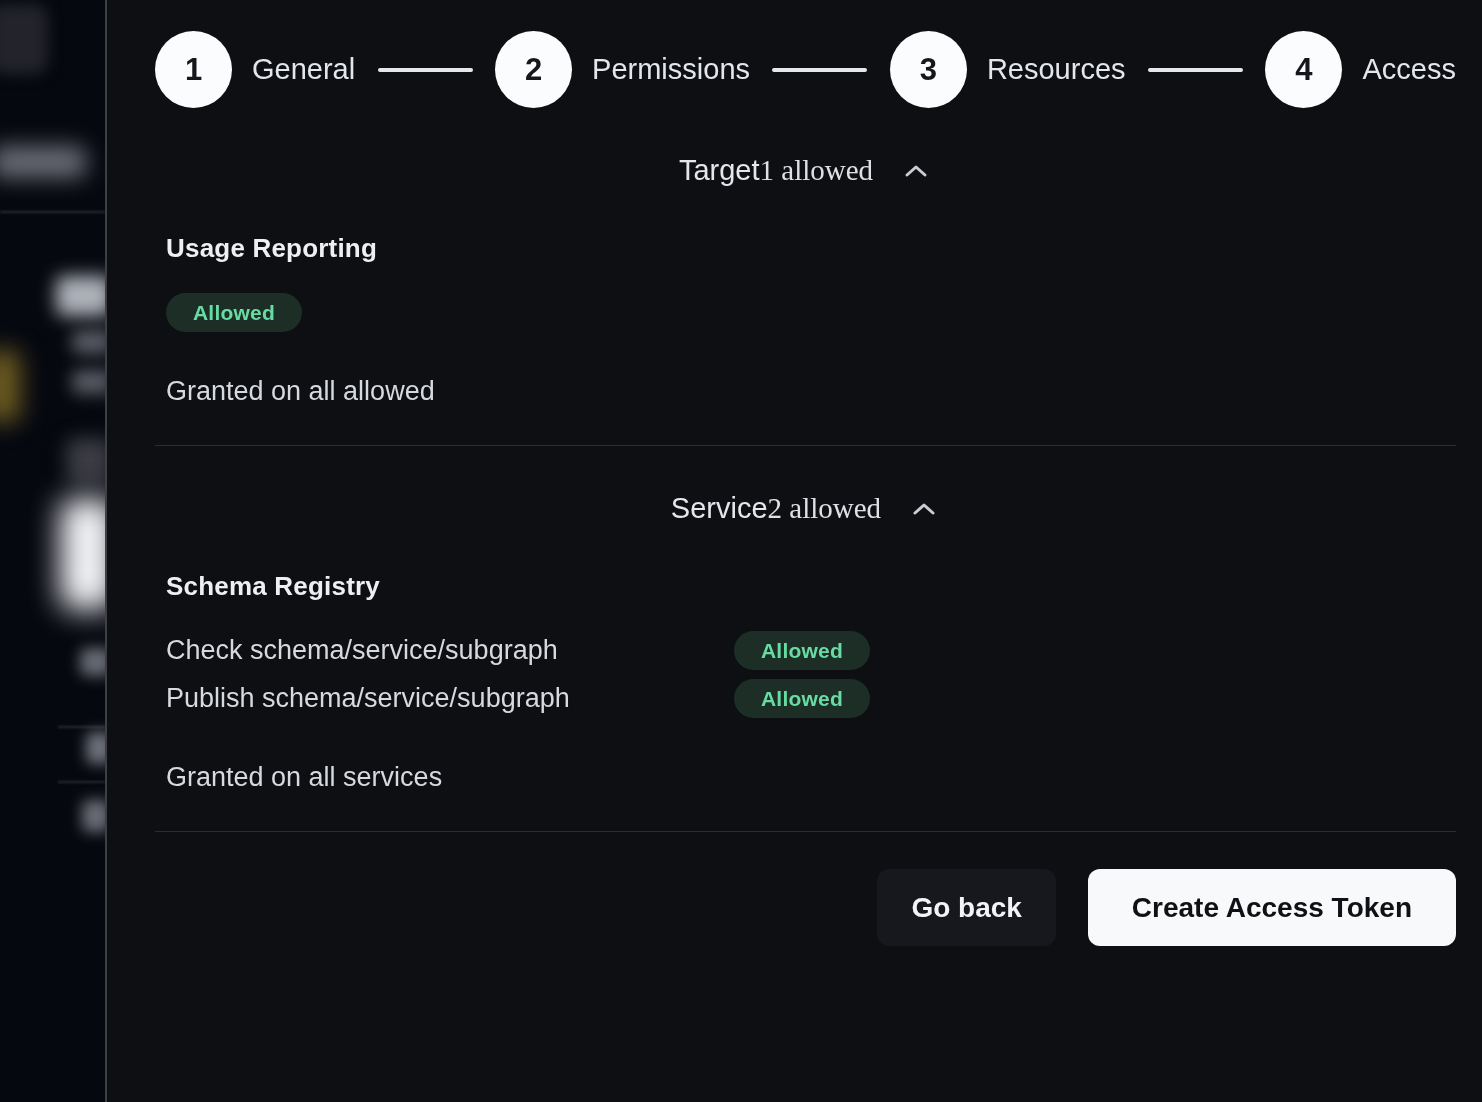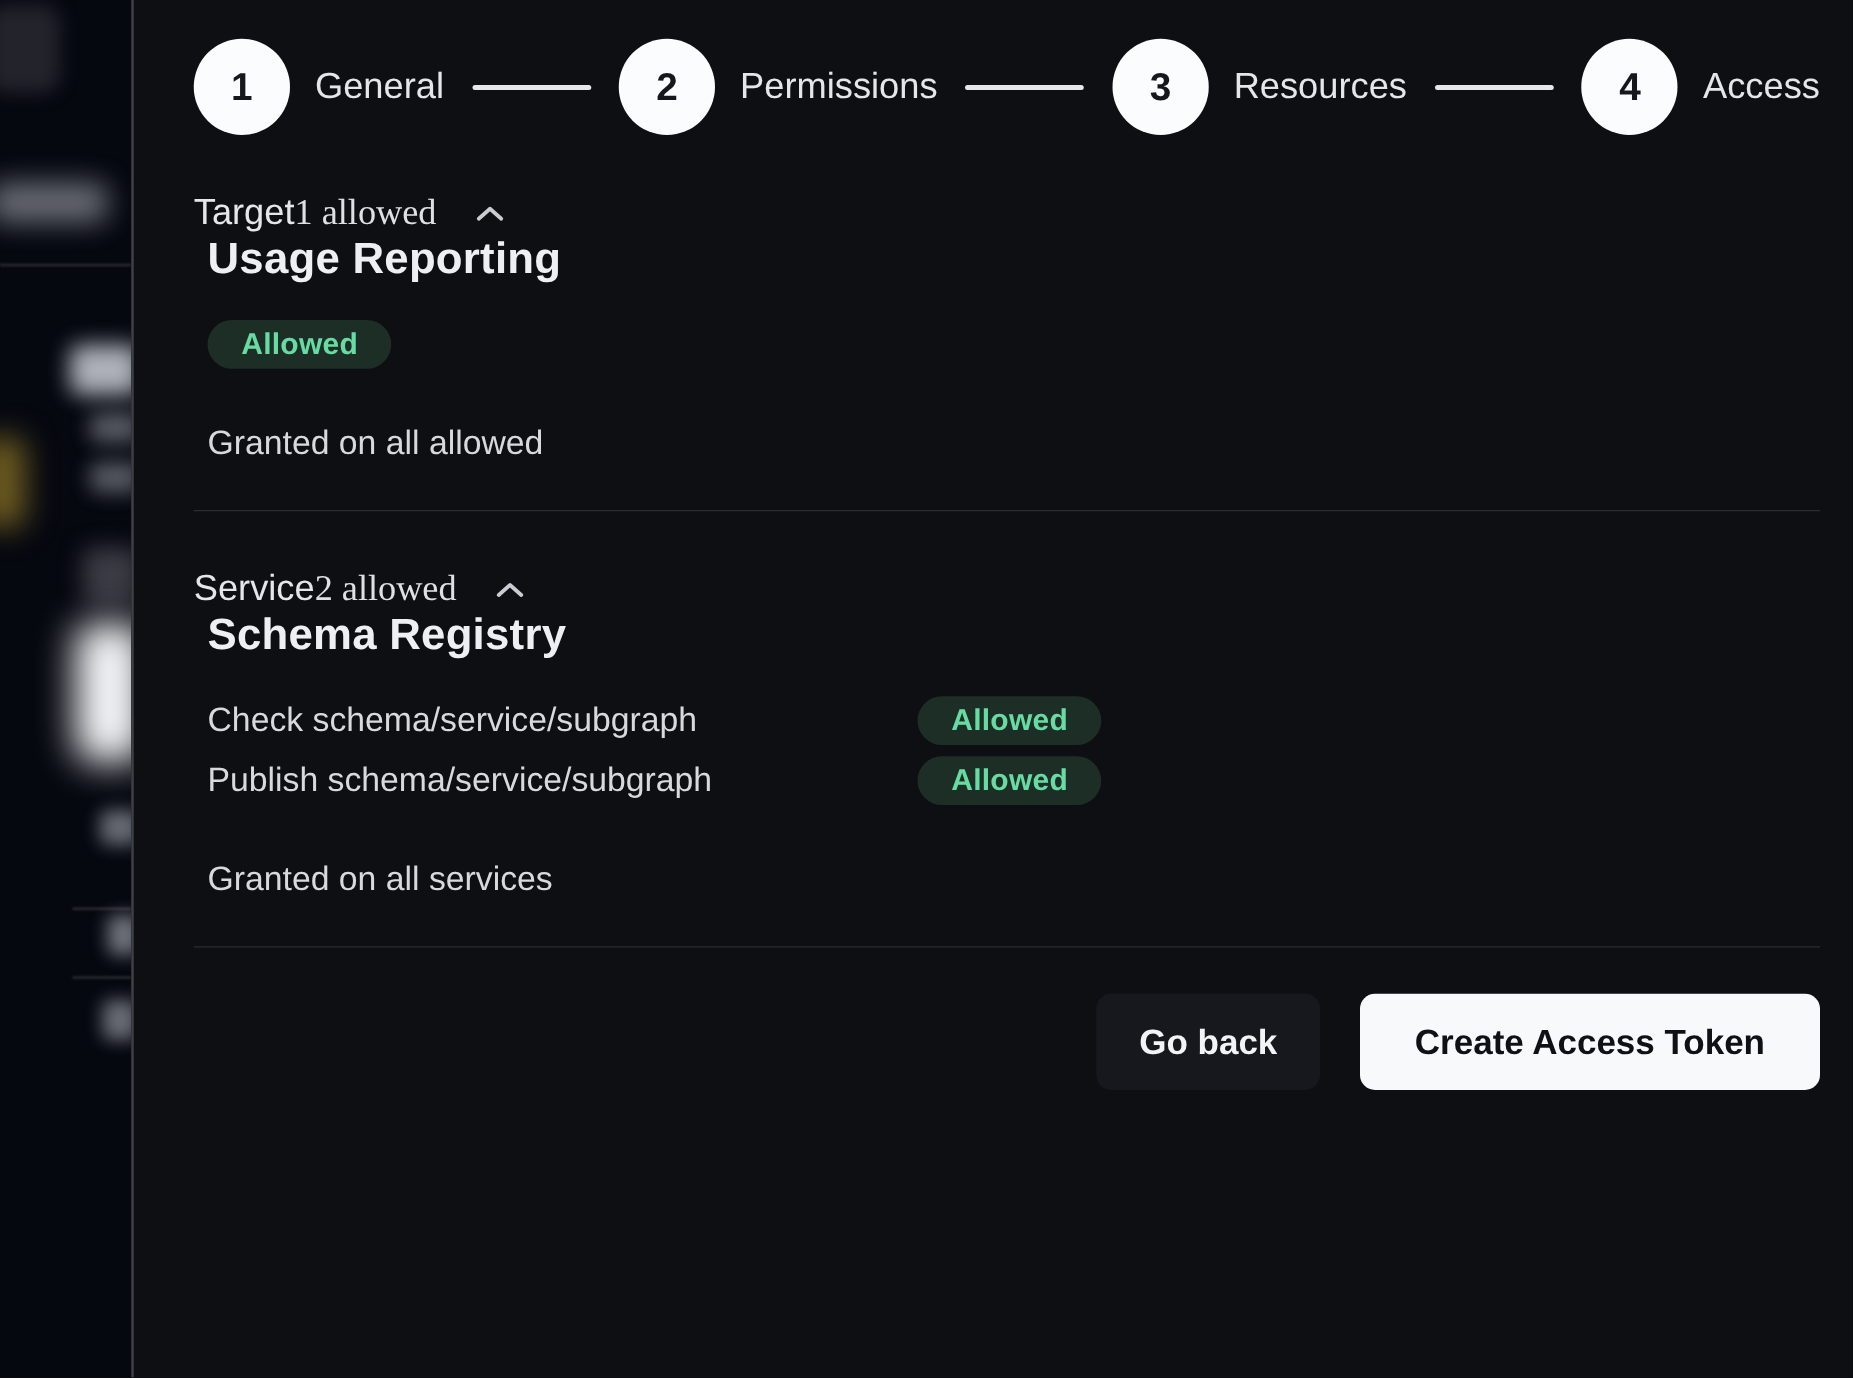--- a/index.html
+++ b/index.html
@@ -49,34 +49,34 @@
     flex: 0 0 auto;
   }
   .step-label { font-size: 29px; color: #e3e6eb; white-space: nowrap; }
   .connector { flex: 0 0 95px; height: 4px; background: #e4e7ec; border-radius: 2px; }
 
   
   .page-title { margin-top: 43px; font-size: 37px; font-weight: 700; color: #ffffff; letter-spacing: .2px; }
   .page-desc  { margin-top: 13px; font-size: 27px; line-height: 40px; color: #8f9198; max-width: 1225px; }
 
   
-  .section-header { margin-top: 46px; display: flex; align-items: center; justify-content: flex-start; }
+  .section-header { margin-top: 46px; display: flex; align-items: center; justify-content: center; }
   .section-name   { font-size: 29px; color: #e3e6eb; }
   .section-right  { display: flex; align-items: center; gap: 27px; }
   .allowed-count  { font-size: 29px; color: #dde0e5; font-family: Liberation Serif, serif; }
   .chevron-btn { background: none; border: none; cursor: pointer; display: flex; align-items: center; padding: 4px; }
 
   .group { margin-left: 11px; }
-  .group-title { font-size: 35px; font-weight: 700; color: #edeff3; letter-spacing: .2px; }
+  .group-title { margin-top: 46px; font-size: 26px; font-weight: 700; color: #edeff3; letter-spacing: .2px; }
   .perm-row { display: flex; align-items: center; margin-top: 29px; }
   .perm-row + .perm-row { margin-top: 9px; }
   .perm-label { width: 568px; font-size: 27px; color: #d6d9de; }
   .badge {
     background: #1c2e26; color: #68dba2;
-    font-size: 24px; font-weight: 700;
+    font-size: 21px; font-weight: 700;
     height: 39px; padding: 12px 27px; border-radius: 20px;
     display: inline-flex; align-items: center;
     letter-spacing: .2px;
   }
   .granted-note { margin: 44px 0 0 11px; font-size: 27px; color: #d6d9de; }
   .divider { margin-top: 38px; height: 1px; border: none; background: #2c2d31; }
 
   
   .footer { margin-top: 37px; display: flex; justify-content: flex-end; gap: 32px; }
   .btn {

